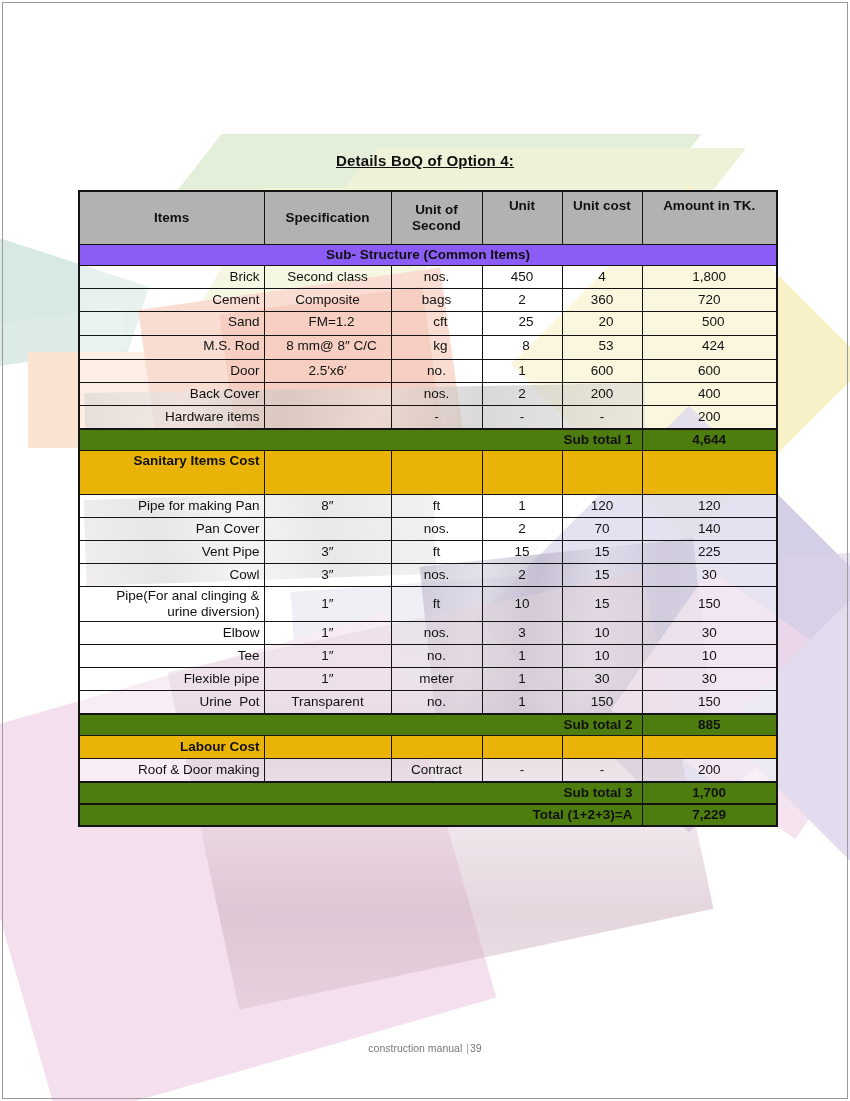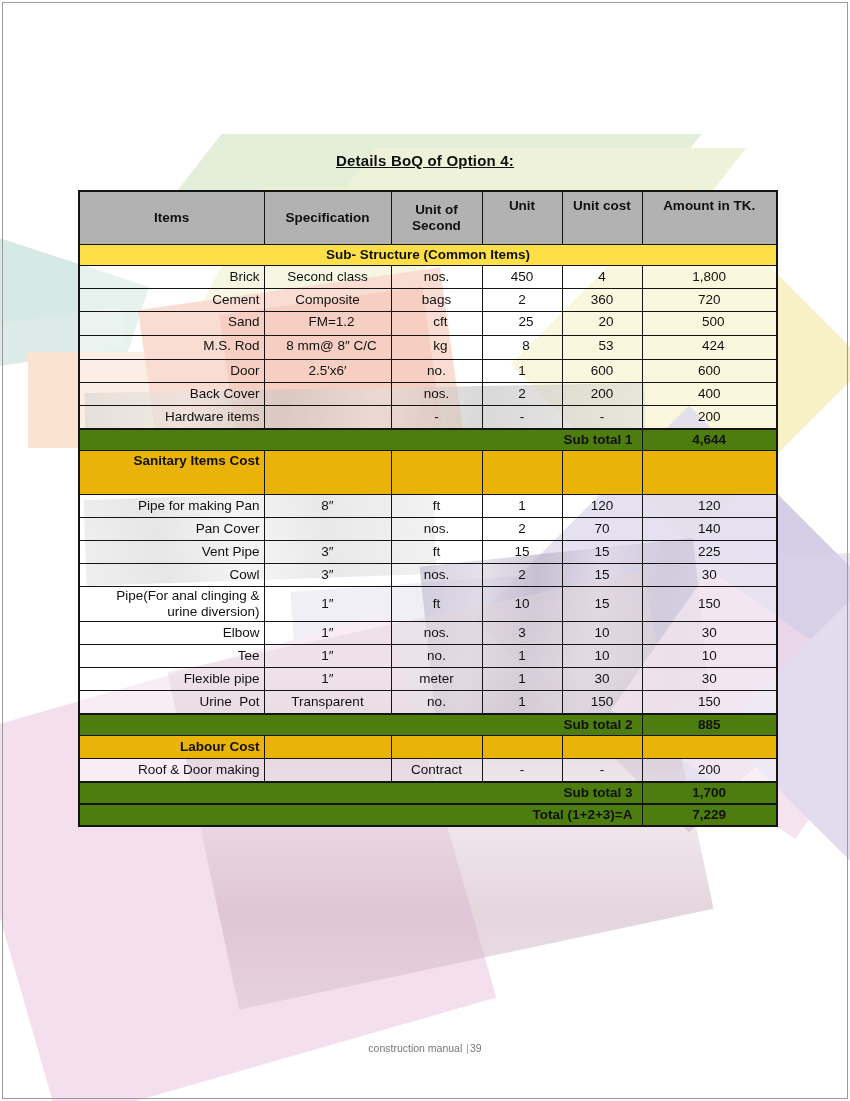--- a/index.html
+++ b/index.html
@@ -42,21 +42,21 @@
   
   .boq{position:absolute;left:78px;top:190px;width:698px;z-index:10;
     border-collapse:collapse;table-layout:fixed;font-size:13.5px;line-height:1.2;}
   .boq td,.boq th{border:1px solid #141414;padding:1px 4px;overflow:hidden;}
   .boq{border:2px solid #141414;}
   .boq .row td{height:20px;background:rgba(255,255,255,.4);}
   .boq td.c0{text-align:right;padding-left:23px;white-space:pre-wrap;}
   .boq td.cc{text-align:center;}
   .hdr th{background:#b2b2b2;font-weight:bold;text-align:center;height:45px;vertical-align:middle;font-size:13.5px;}
   .hdr th.htop{vertical-align:top;padding-top:6px;}
-  .sec-merged td{background:#fde047;font-weight:bold;text-align:center;height:18px;}
+  .sec-merged td{background:#8b5cf6;font-weight:bold;text-align:center;height:18px;}
   .sec-left td{background:#eab308;height:20px;}
   .sec-left td.c0{font-weight:bold;}
   .sec-tall td{height:40px;vertical-align:top;padding-top:2px;}
   .sub td{background:#4d7c0f;font-weight:bold;border-top:2px solid #141414;height:18px;}
   .sub td.lbl{text-align:right;padding-right:9px;}
   .sub td.amt{text-align:center;}
   tr.h28 td{height:26px;}
   tr.h42 td{height:40px;}
   tr.vtop td{vertical-align:top;padding-top:2px;padding-left:12px;}
 

